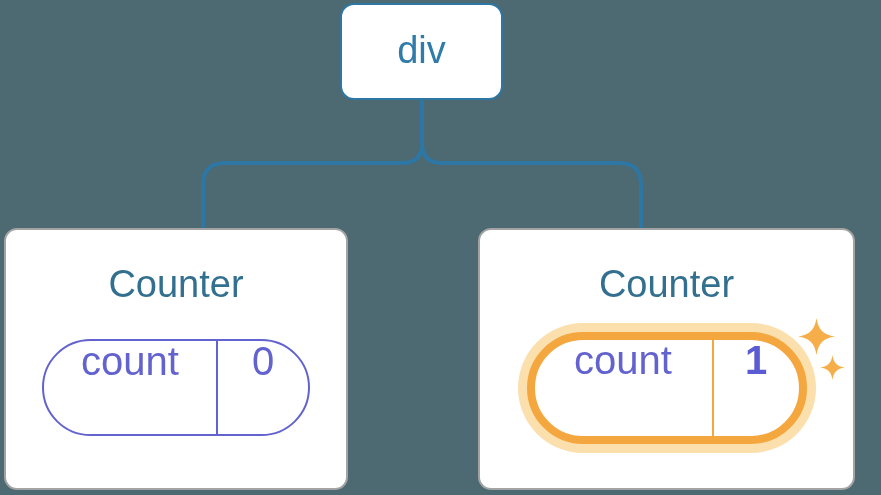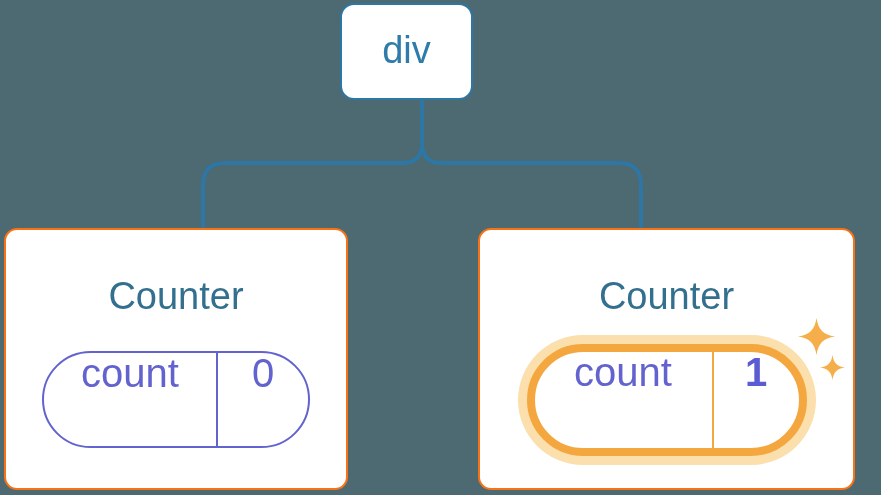--- a/index.html
+++ b/index.html
@@ -34,46 +34,46 @@
     pointer-events: none;
   }
   .connector-path {
     stroke: var(--line);
     stroke-width: 4;
     fill: none;
   }
   .root-node {
     position: absolute;
     left: 340px; top: 3px;
-    width: 133px; height: 97px;
+    width: 163px; height: 97px;
     background: var(--card-bg);
     border: 2.5px solid var(--line);
     border-radius: 14px;
     display: flex;
     align-items: center;
     justify-content: center;
   }
   .root-node-label {
     font-size: 38px;
     font-weight: 500;
     color: var(--node-text);
     line-height: 1;
     padding-bottom: 4px;
   }
   .component-card {
     position: absolute;
     top: 228px;
     height: 262px;
     background: var(--card-bg);
-    border: 2px solid #f97316;
+    border: 2px solid #a3a3a3;
     border-radius: 13px;
     display: flex;
     flex-direction: column;
     align-items: center;
-    padding-top: 44px;
+    padding-top: 32px;
   }
   .card-left  { left: 4px;   width: 344px; }
   .card-right { left: 478px; width: 377px; }
   .component-title {
     font-size: 38px;
     font-weight: 500;
     color: var(--title-text);
     line-height: 44px;
   }
   .state-pill {

